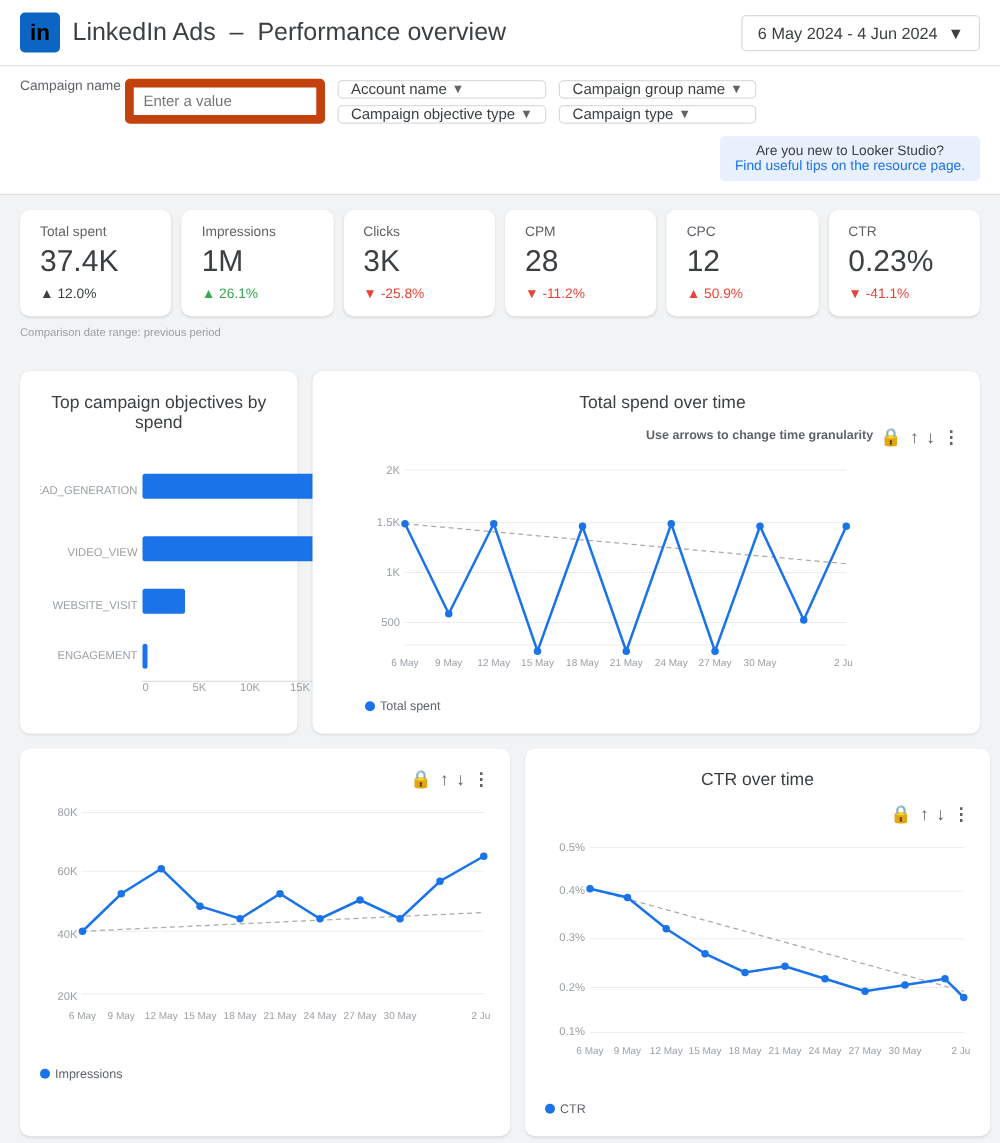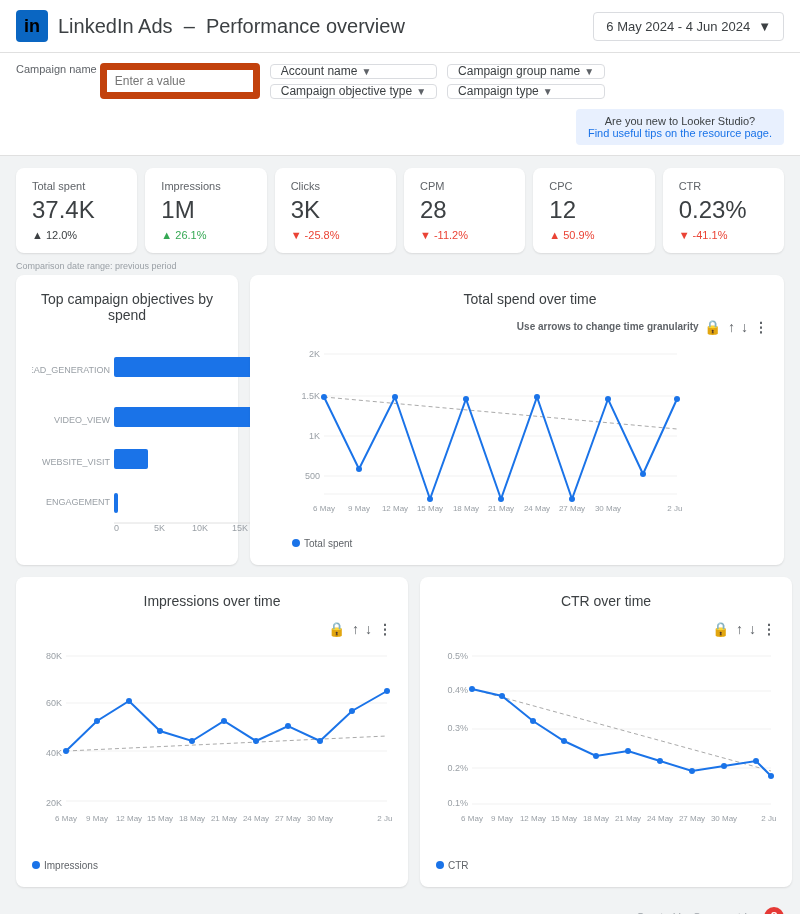--- a/index.html
+++ b/index.html
@@ -143,21 +143,21 @@
       display: flex;
       align-items: center;
       gap: 2px;
     }
     .change-neutral { color: #3c4043; }
     .change-up { color: #34a853; }
     .change-down { color: #ea4335; }
     .comparison-text {
       font-size: 9px;
       color: #9aa0a6;
-      margin-bottom: 4px;
+      margin-bottom: 26px;
     }
     .charts-row {
       display: flex;
       gap: 12px;
       margin-bottom: 12px;
     }
     .chart-card {
       background: #fff;
       border-radius: 8px;
       padding: 16px;
@@ -393,21 +393,20 @@
       <div class="legend-item">
         <div class="legend-dot"></div>
         <span>Total spent</span>
       </div>
     </div>
   </div>
 
   <div class="bottom-row">
 
     <div class="chart-card" style="flex:1;">
-      <div class="chart-title">Impressions over time</div>
       <div class="chart-controls">
         <span>🔒</span>
         <span>↑</span>
         <span>↓</span>
         <span>⋮</span>
       </div>
       <svg width="360" height="210">
         <text x="30" y="18" font-size="9" fill="#9aa0a6" text-anchor="end">80K</text>
         <text x="30" y="65" font-size="9" fill="#9aa0a6" text-anchor="end">60K</text>
         <text x="30" y="115" font-size="9" fill="#9aa0a6" text-anchor="end">40K</text>

